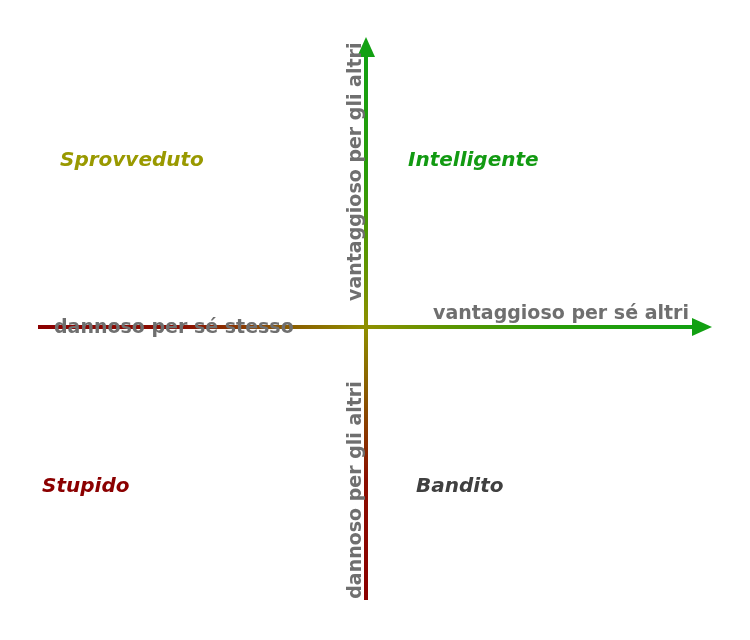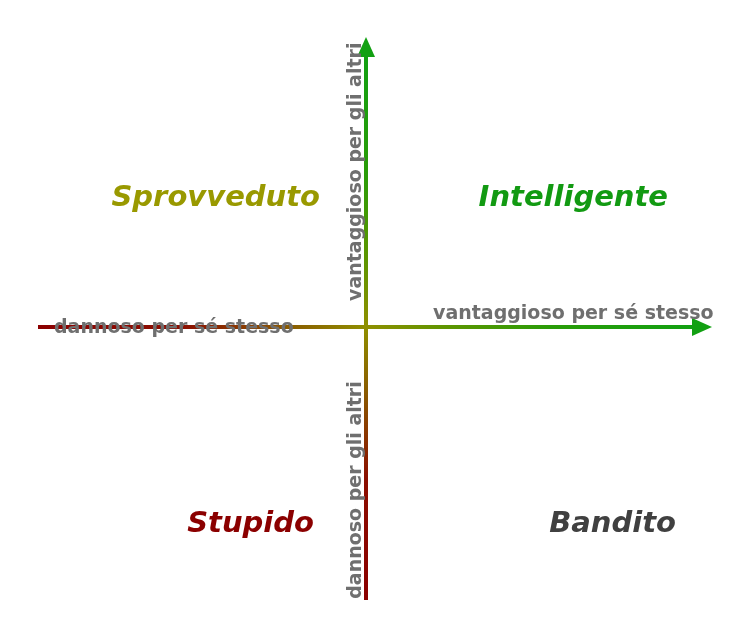--- a/index.html
+++ b/index.html
@@ -51,30 +51,29 @@
     top: 37px;
     width: 0; height: 0;
     border-left: 9px solid transparent;
     border-right: 9px solid transparent;
     border-bottom: 20px solid #12a012;
   }
   
   .quad {
     position: absolute;
     width: 260px;
-    text-align: right;
-    font-size: 29px;
+    text-align: left;
+    font-size: 20px;
     font-weight: bold;
     font-style: italic;
     white-space: nowrap;
-    margin-top: 32px;
   }
   .quad.tl { left: 60px;  top: 147px; color: #999900; }
   .quad.tr { left: 408px; top: 147px; color: #129a12; }
-  .quad.bl { left: 54px;  top: 473px; color: #8b0000; }
+  .quad.bl { left: 42px;  top: 473px; color: #8b0000; }
   .quad.br { left: 416px; top: 473px; color: #404040; }
   
   .axis-label {
     position: absolute;
     color: #6f6f6f;
     font-size: 19px;
     font-weight: bold;
     white-space: nowrap;
   }
   .axis-label.x-neg { left: 54px;  top: 301px; margin-top: 14px; }
@@ -91,21 +90,21 @@
 <body>
 
 <div class="stage">
 
   <div class="axis-x"></div>
   <div class="axis-y"></div>
   <div class="arrow-right"></div>
   <div class="arrow-up"></div>
 
   <div class="axis-label x-neg">dannoso per sé stesso</div>
-  <div class="axis-label x-pos">vantaggioso per sé stesso</div>
+  <div class="axis-label x-pos">vantaggioso per sé altri</div>
   <div class="axis-label vert y-pos">vantaggioso per gli altri</div>
   <div class="axis-label vert y-neg">dannoso per gli altri</div>
 
   <div class="quad tl">Sprovveduto</div>
   <div class="quad tr">Intelligente</div>
   <div class="quad bl">Stupido</div>
   <div class="quad br">Bandito</div>
 
 </div>
 

